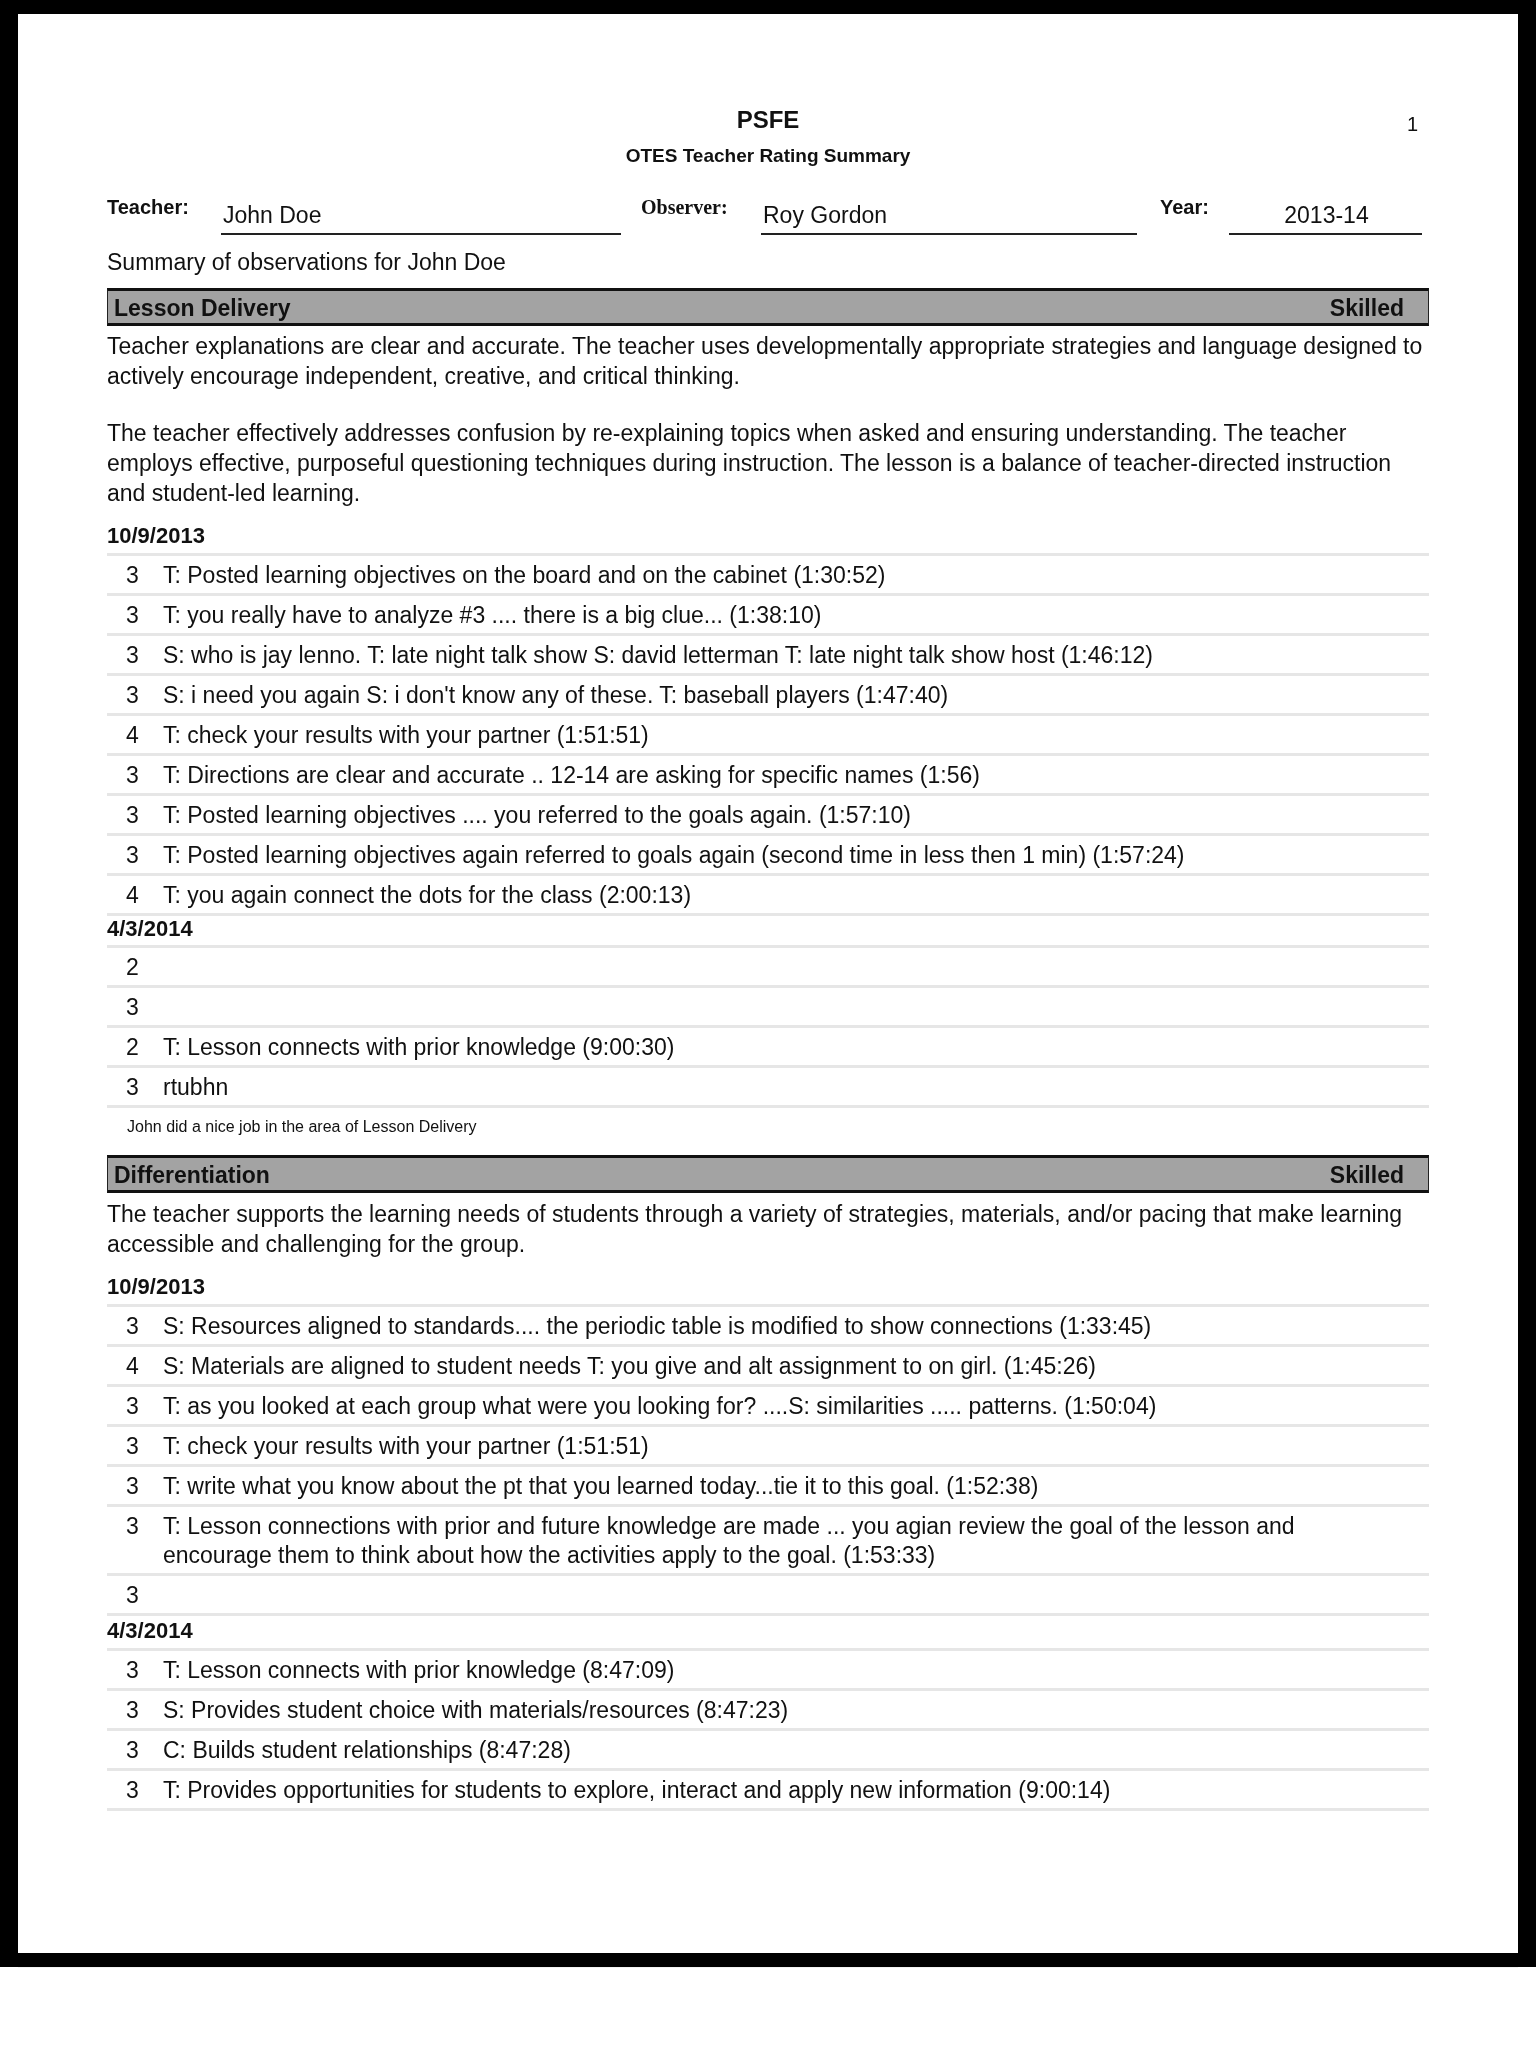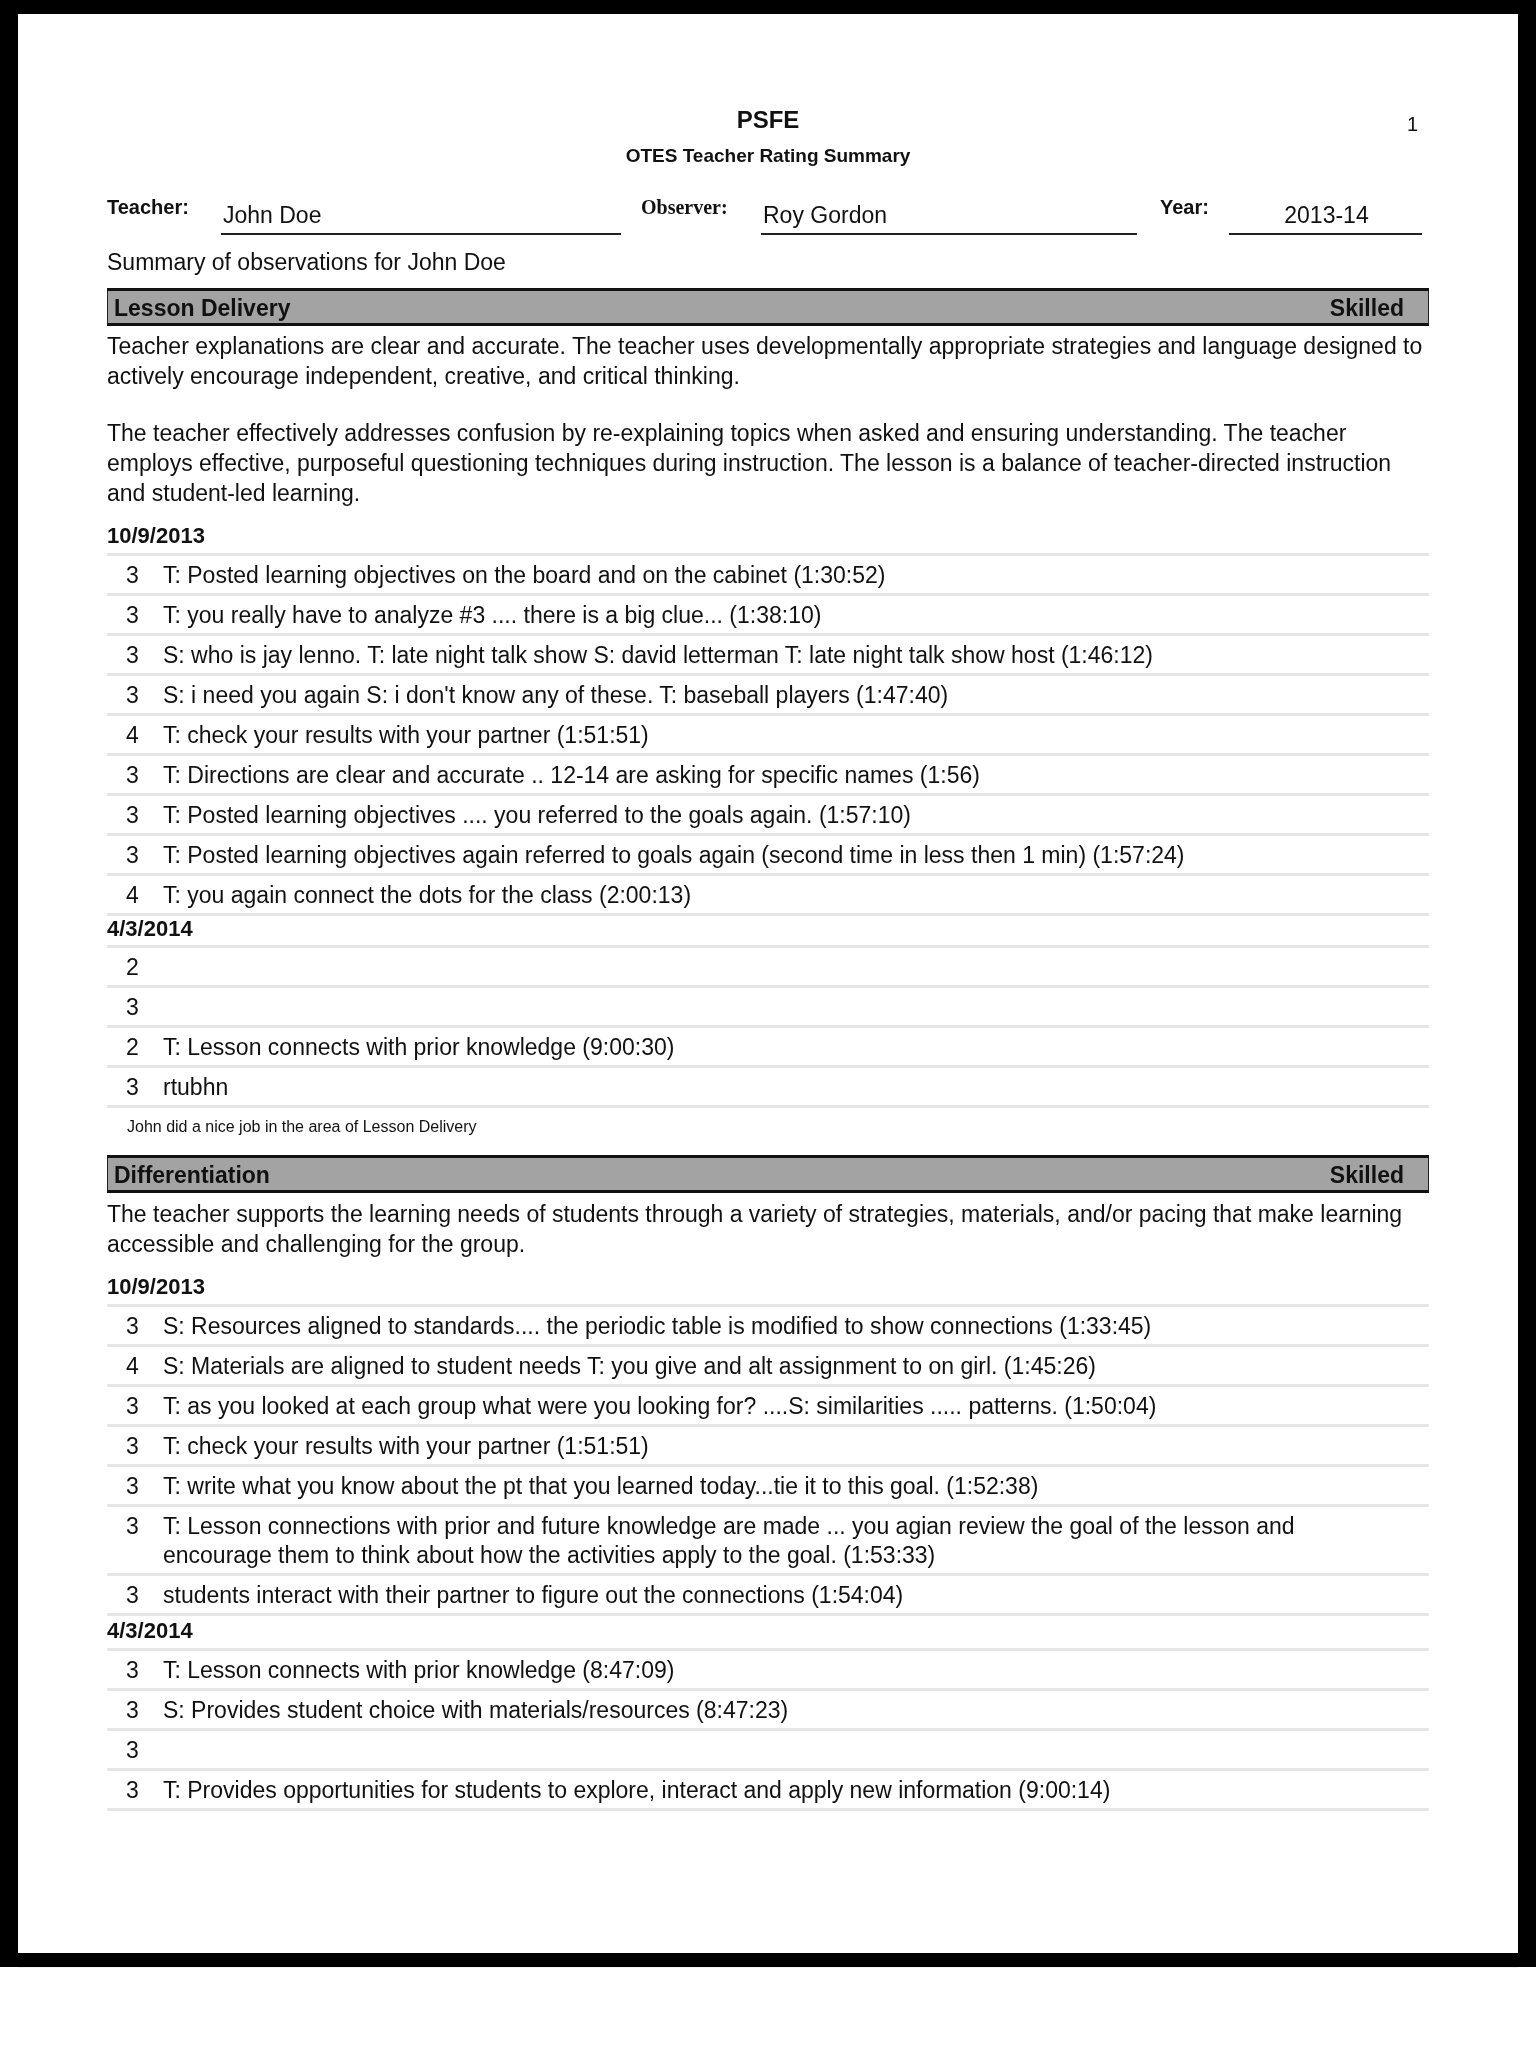--- a/index.html
+++ b/index.html
@@ -175,36 +175,36 @@
     <div class="obs-row">
         <span class="obs-score">3</span>
         <span class="obs-text">T: write what you know about the pt that you learned today...tie it to this goal.   (1:52:38)</span>
       </div>
     <div class="obs-row">
         <span class="obs-score">3</span>
         <span class="obs-text">T: Lesson connections with prior and future knowledge are made ... you agian review the goal of the lesson and encourage them to think about how the activities apply to the goal. (1:53:33)</span>
       </div>
     <div class="obs-row">
         <span class="obs-score">3</span>
-        <span class="obs-text">students interact with their partner to figure out the connections (1:54:04)</span>
       </div>
   </div>
 
   <div class="date-heading" style="top:1617px;">4/3/2014</div>
   <div class="obs-list" style="top:1648px;">
     <div class="obs-row">
         <span class="obs-score">3</span>
         <span class="obs-text">T: Lesson connects with prior knowledge  (8:47:09)</span>
       </div>
     <div class="obs-row">
         <span class="obs-score">3</span>
         <span class="obs-text">S: Provides student choice with materials/resources (8:47:23)</span>
       </div>
     <div class="obs-row">
         <span class="obs-score">3</span>
+        <span class="obs-text">C: Builds student relationships (8:47:28)</span>
       </div>
     <div class="obs-row">
         <span class="obs-score">3</span>
         <span class="obs-text">T: Provides opportunities for students to explore, interact and apply new information (9:00:14)</span>
       </div>
   </div>
 
 </div>
 
 </body></html>

